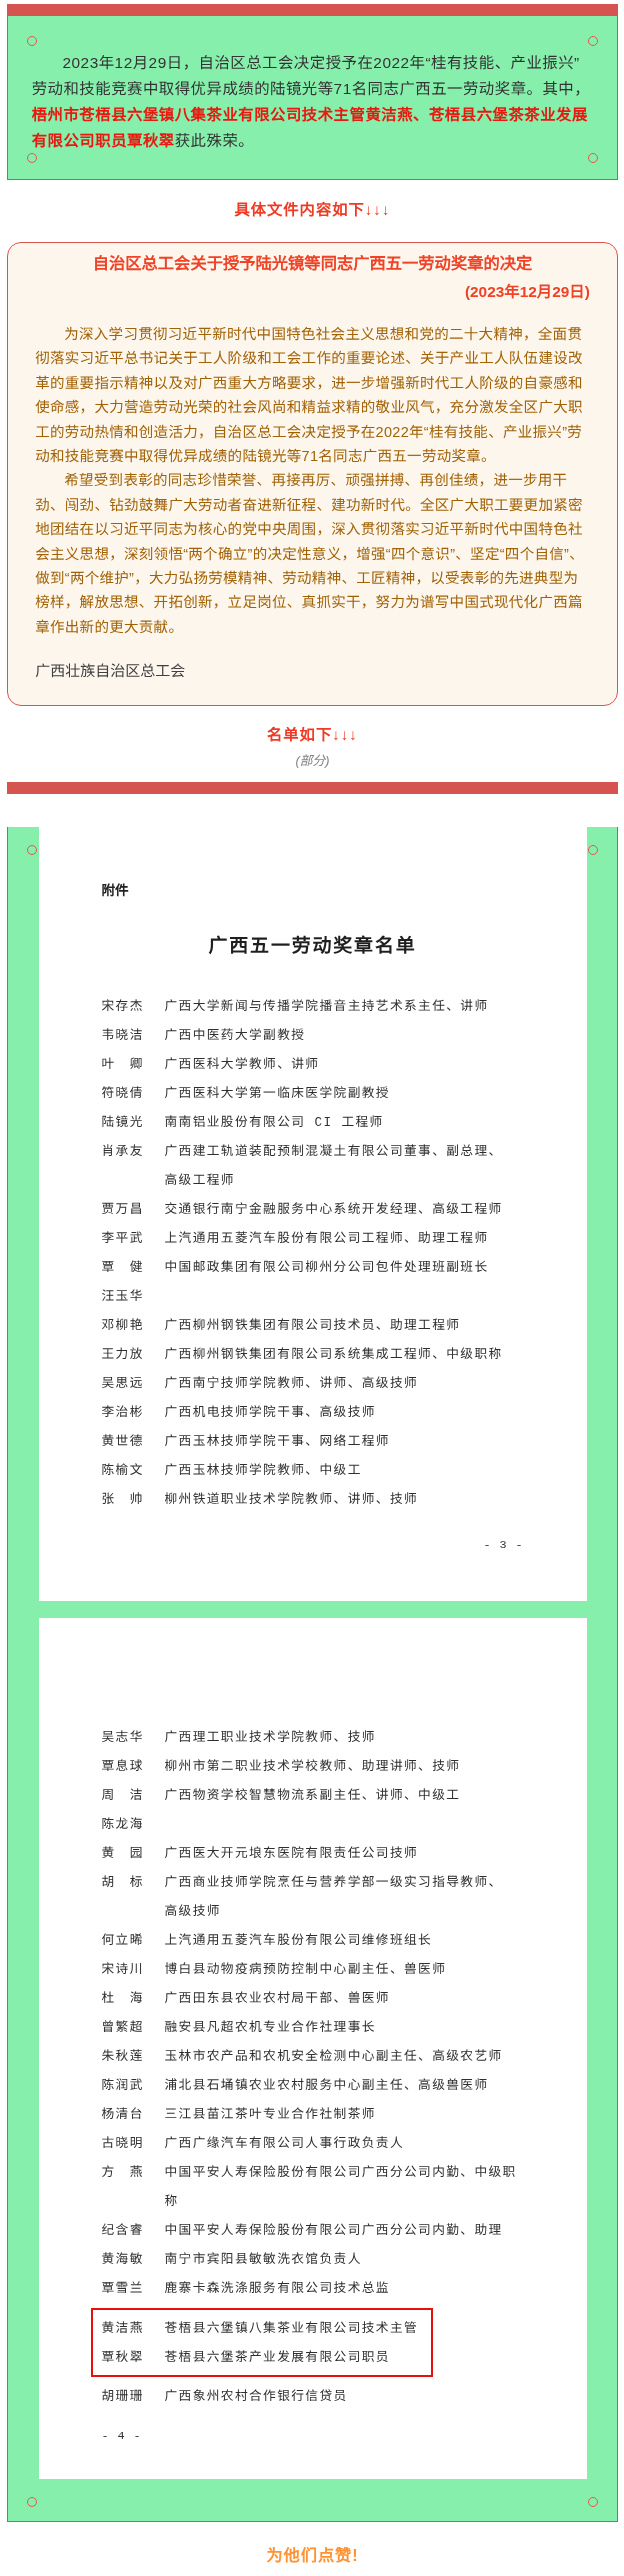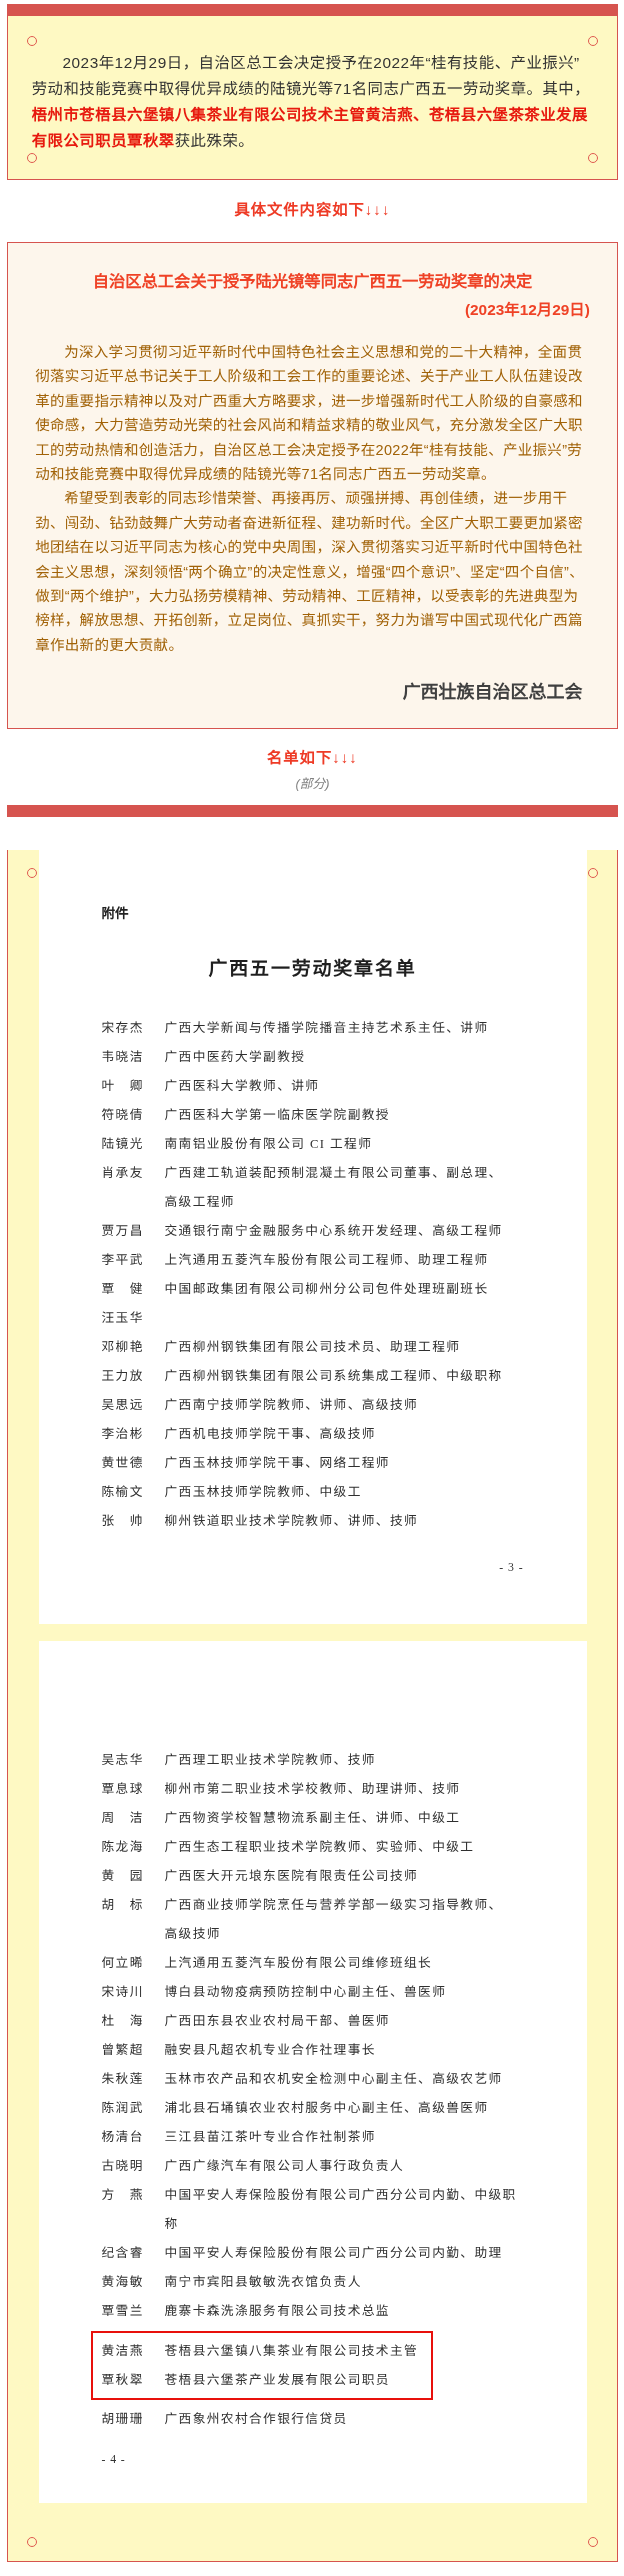--- a/index.html
+++ b/index.html
@@ -7,21 +7,21 @@
   body {
     width:625px; margin:0;
     font-family:"Liberation Sans", sans-serif;
     -webkit-font-smoothing:antialiased;
   }
   
   .card { margin:0 7.2px; position:relative; }
   .red-bar { height:12.7px; background:#d6544f; }
   .card-body {
     border:0.9px solid #d6544f; border-top:none;
-    background:#fef9c3; position:relative;
+    background:#86efac; position:relative;
   }
   .ring {
     position:absolute; width:10px; height:10px;
     border:1.8px solid #e05a50; border-radius:50%; background:transparent;
   }
   .ring.tl { left:19px; }  .ring.tr { right:19px; }
   .ring.bl { left:19px; }  .ring.br { right:19px; }
 
   
   .intro-card { margin-top:3.6px; }
@@ -36,49 +36,49 @@
 
   
   .sec-heading {
     margin-top:16.3px; text-align:center;
     color:#ee3b26; font-size:15.4px; font-weight:bold; letter-spacing:0.9px;
   }
   .sec-sub { margin-top:5.4px; text-align:center; color:#828282; font-size:12.7px;font-style:italic; }
 
   
   .decision-box {
-    margin:23.5px 7.2px 0; border:0.9px solid #d6544f; border-radius:0;
-    background:#fdf6ec; padding:25px 27px 25px;
+    margin:23.5px 7.2px 0; border:0.9px solid #d6544f; border-radius:14px;
+    background:#fdf6ec; padding:7px 27px 25px;
   }
   .decision-title {
     text-align:center; color:#ef4226; font-weight:bold;
     font-size:16.3px; line-height:27px;
   }
   .decision-date {
     text-align:right; color:#ef4226; font-weight:bold;
     font-size:15.4px; line-height:25px; margin-top:1.8px;
   }
   .decision-body { margin-top:18px; }
   .decision-body p {
     font-size:14.5px; line-height:24.4px; color:#a16207;
     text-indent:2em; letter-spacing:0.3px;
   }
   .decision-sign {
-    margin-top:20px; padding-right:7.2px; text-align:right;
-    font-size:18px; color:#404040;font-weight:bold;
+    margin-top:20px; padding-right:7.2px; 
+    font-size:15px; color:#404040;
   }
 
   
   .list-card { margin-top:12.7px; }
   .list-body { padding-bottom:42px; }
   .list-body .ring.tl, .list-body .ring.tr { top:18px; }
   .list-body .ring.bl, .list-body .ring.br { bottom:14.5px; }
   .doc-page {
-    width:548px; margin:16px auto; background:#ffffff;
-    font-family:Liberation Serif, serif; color:#2f2f2f;
+    width:548px; margin:0 auto; background:#ffffff;
+    font-family:Liberation Mono, monospace; color:#2f2f2f;
   }
   .doc-page-1 { margin-top:33px; min-height:774px; padding:52px 0 36px; }
   .doc-page-2 { margin-top:16.3px; min-height:769px; padding:71px 0 36px; }
   .doc-attach-label { margin-left:63px; font-size:13.6px; font-weight:bold; color:#222222; }
   .doc-title {
     margin-top:31px; text-align:center;
     font-size:19px; font-weight:bold; letter-spacing:1.8px; color:#1f1f1f;
   }
   .entries { margin:34px 0 0 63px; }
   .entry { display:flex; }
@@ -223,21 +223,20 @@
           <div class="entry">
             <span class="entry-name">覃息球</span>
             <span class="entry-desc">柳州市第二职业技术学校教师、助理讲师、技师</span>
           </div>
           <div class="entry">
             <span class="entry-name">周　洁</span>
             <span class="entry-desc">广西物资学校智慧物流系副主任、讲师、中级工</span>
           </div>
           <div class="entry">
             <span class="entry-name">陈龙海</span>
-            <span class="entry-desc">广西生态工程职业技术学院教师、实验师、中级工</span>
           </div>
           <div class="entry">
             <span class="entry-name">黄　园</span>
             <span class="entry-desc">广西医大开元埌东医院有限责任公司技师</span>
           </div>
           <div class="entry">
             <span class="entry-name">胡　标</span>
             <span class="entry-desc">广西商业技师学院烹任与营养学部一级实习指导教师、
 高级技师</span>
           </div>

